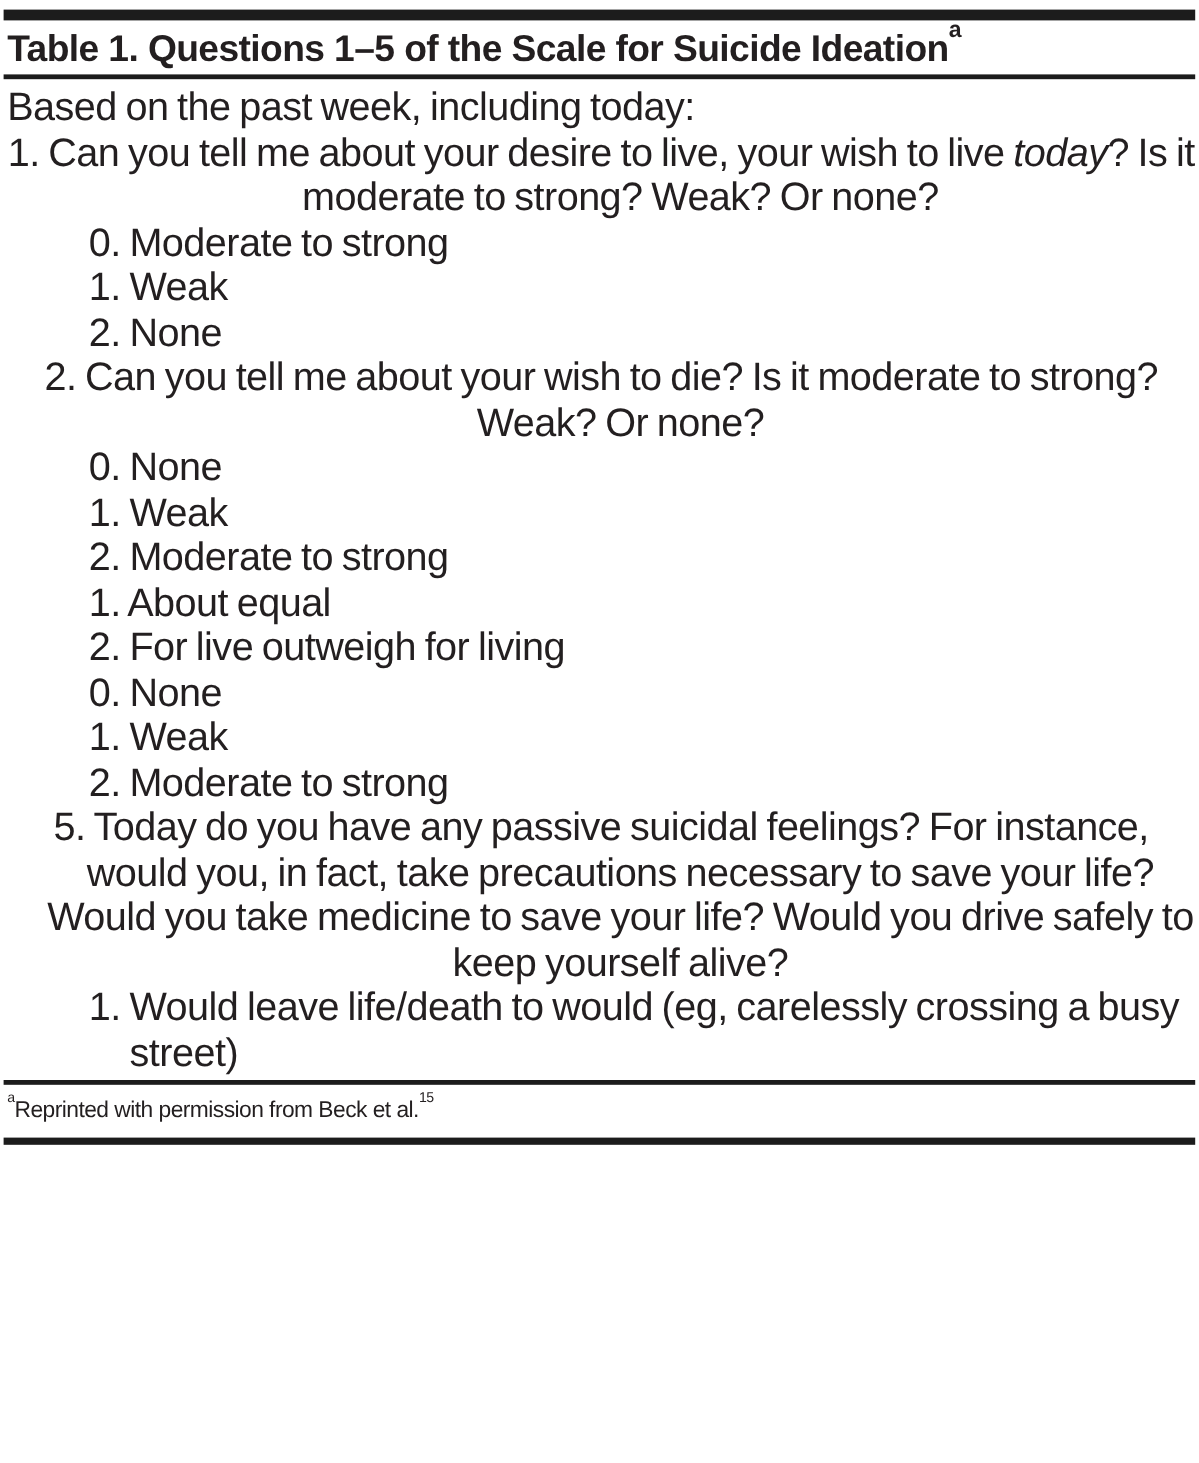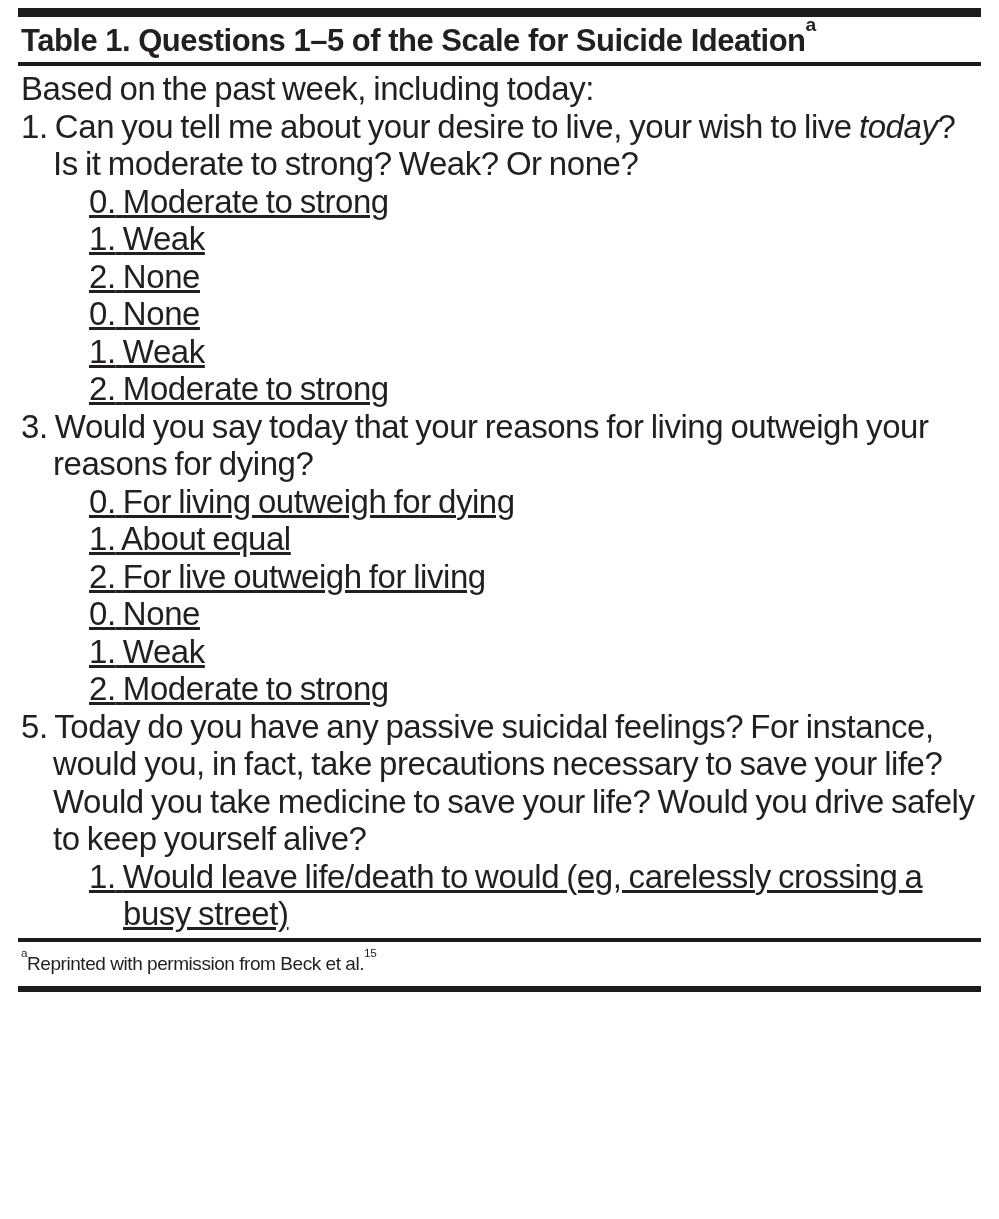--- a/index.html
+++ b/index.html
@@ -14,21 +14,21 @@
     background: var(--bg);
   }
   body {
     width: 999px;
     height: 1219px;
     font-family: "Liberation Sans", sans-serif;
     color: var(--text);
     overflow: hidden;
   }
   .page {
-    padding: 0 18px;
+    padding: 0 3px;
   }
   .rule {
     background: var(--rule);
     width: 100%;
   }
   .rule-top      { height: 9px; margin-top: 8px; }
   .rule-title    { height: 4px; }
   .rule-footnote { height: 4px; }
   .rule-bottom   { height: 6px; }
 
@@ -52,25 +52,25 @@
     padding: 4px 0 5px 3px;
     font-size: 33px;
     letter-spacing: -0.45px;
     word-spacing: -1.5px;
     line-height: 37.5px;
   }
   .intro { }
   .question {
     padding-left: 32px;
     text-indent: -32px;
+    text-align: center;
   }
   .option {
     padding-left: 102px;
     text-indent: -34px;
-    text-decoration: underline;
   }
   .it { font-style: italic; }
 
   .footnote {
     padding: 6px 0 6px 3px;
     font-size: 19px;
     letter-spacing: -0.45px;
     line-height: 32px;
   }
 </style>
@@ -85,25 +85,24 @@
 
   <div class="rule rule-title"></div>
 
   <div class="body">
     <div class="intro">Based on the past week, including today:</div>
     <div>
         <div class="question"><span class="q-num">1.</span> <span class="q-text"><span>Can you tell me about your desire to live, your wish to live </span><span class="it">today</span><span>? Is it moderate to strong? Weak? Or none?</span></span></div>
         <div class="option"><span class="o-num">0.</span> <span class="o-label">Moderate to strong</span></div>
         <div class="option"><span class="o-num">1.</span> <span class="o-label">Weak</span></div>
         <div class="option"><span class="o-num">2.</span> <span class="o-label">None</span></div>
+        <div class="question"><span class="q-num">2.</span> <span class="q-text"><span>Can you tell me about your wish to die? Is it moderate to strong? Weak? Or none?</span></span></div>
         <div class="option"><span class="o-num">0.</span> <span class="o-label">None</span></div>
         <div class="option"><span class="o-num">1.</span> <span class="o-label">Weak</span></div>
         <div class="option"><span class="o-num">2.</span> <span class="o-label">Moderate to strong</span></div>
-        <div class="question"><span class="q-num">3.</span> <span class="q-text"><span>Would you say today that your reasons for living outweigh your reasons for dying?</span></span></div>
-        <div class="option"><span class="o-num">0.</span> <span class="o-label">For living outweigh for dying</span></div>
         <div class="option"><span class="o-num">1.</span> <span class="o-label">About equal</span></div>
         <div class="option"><span class="o-num">2.</span> <span class="o-label">For live outweigh for living</span></div>
         <div class="option"><span class="o-num">0.</span> <span class="o-label">None</span></div>
         <div class="option"><span class="o-num">1.</span> <span class="o-label">Weak</span></div>
         <div class="option"><span class="o-num">2.</span> <span class="o-label">Moderate to strong</span></div>
         <div class="question"><span class="q-num">5.</span> <span class="q-text"><span>Today do you have any passive suicidal feelings? For instance, would you, in fact, take precautions necessary to save your life? Would you take medicine to save your life? Would you drive safely to keep yourself alive?</span></span></div>
         <div class="option"><span class="o-num">1.</span> <span class="o-label">Would leave life/death to would (eg, carelessly crossing a busy street)</span></div>
       </div>
   </div>
 

